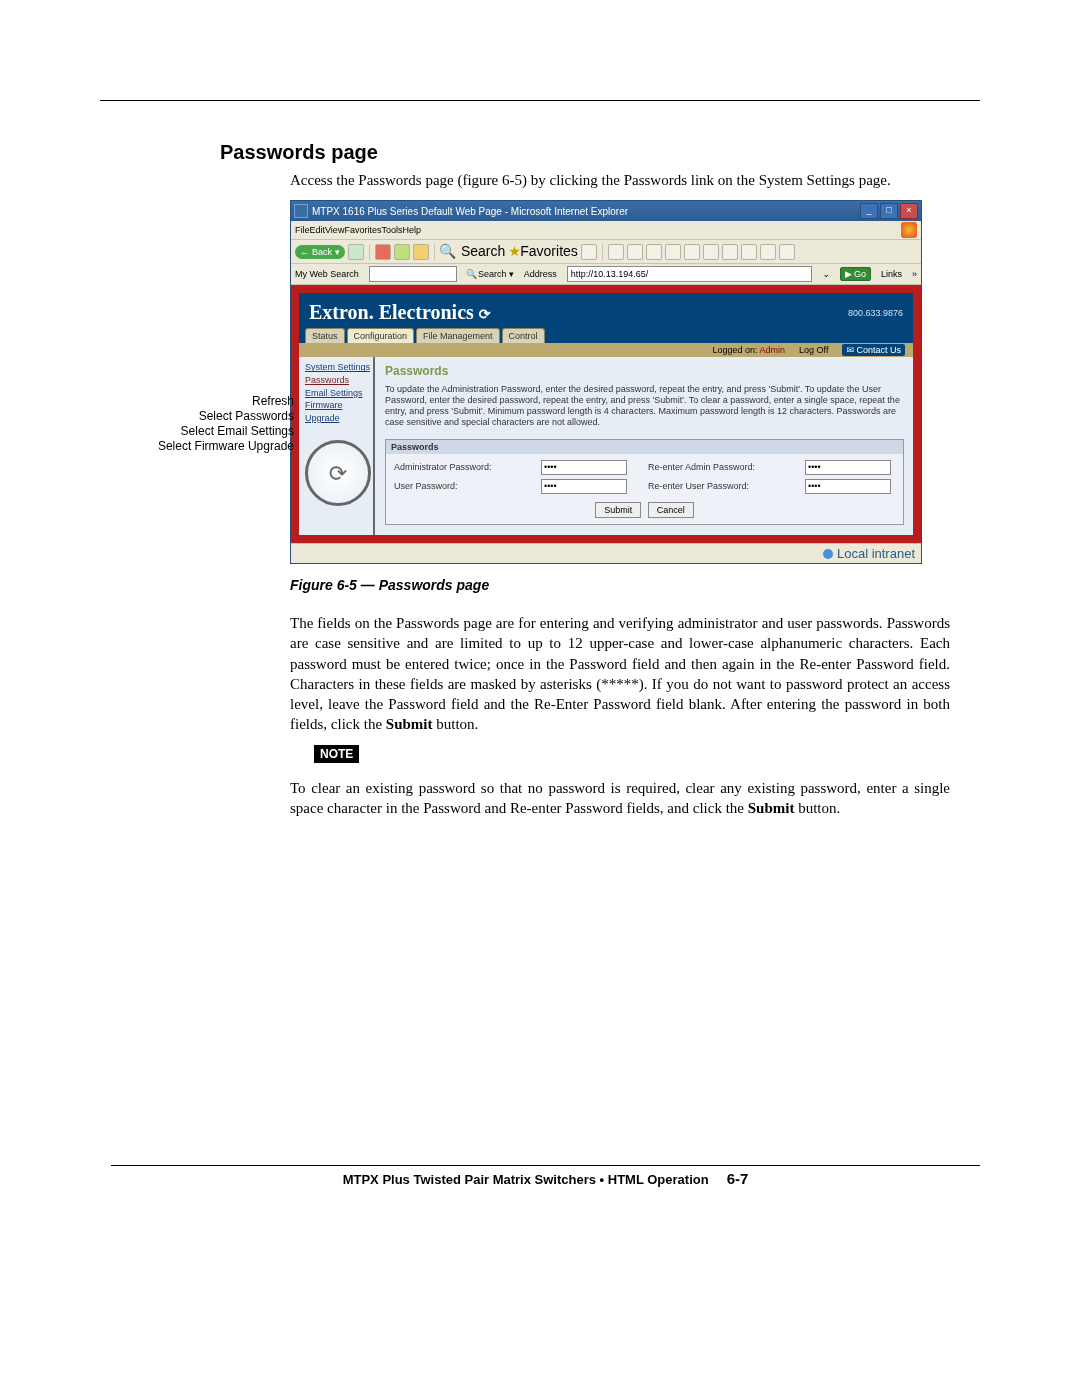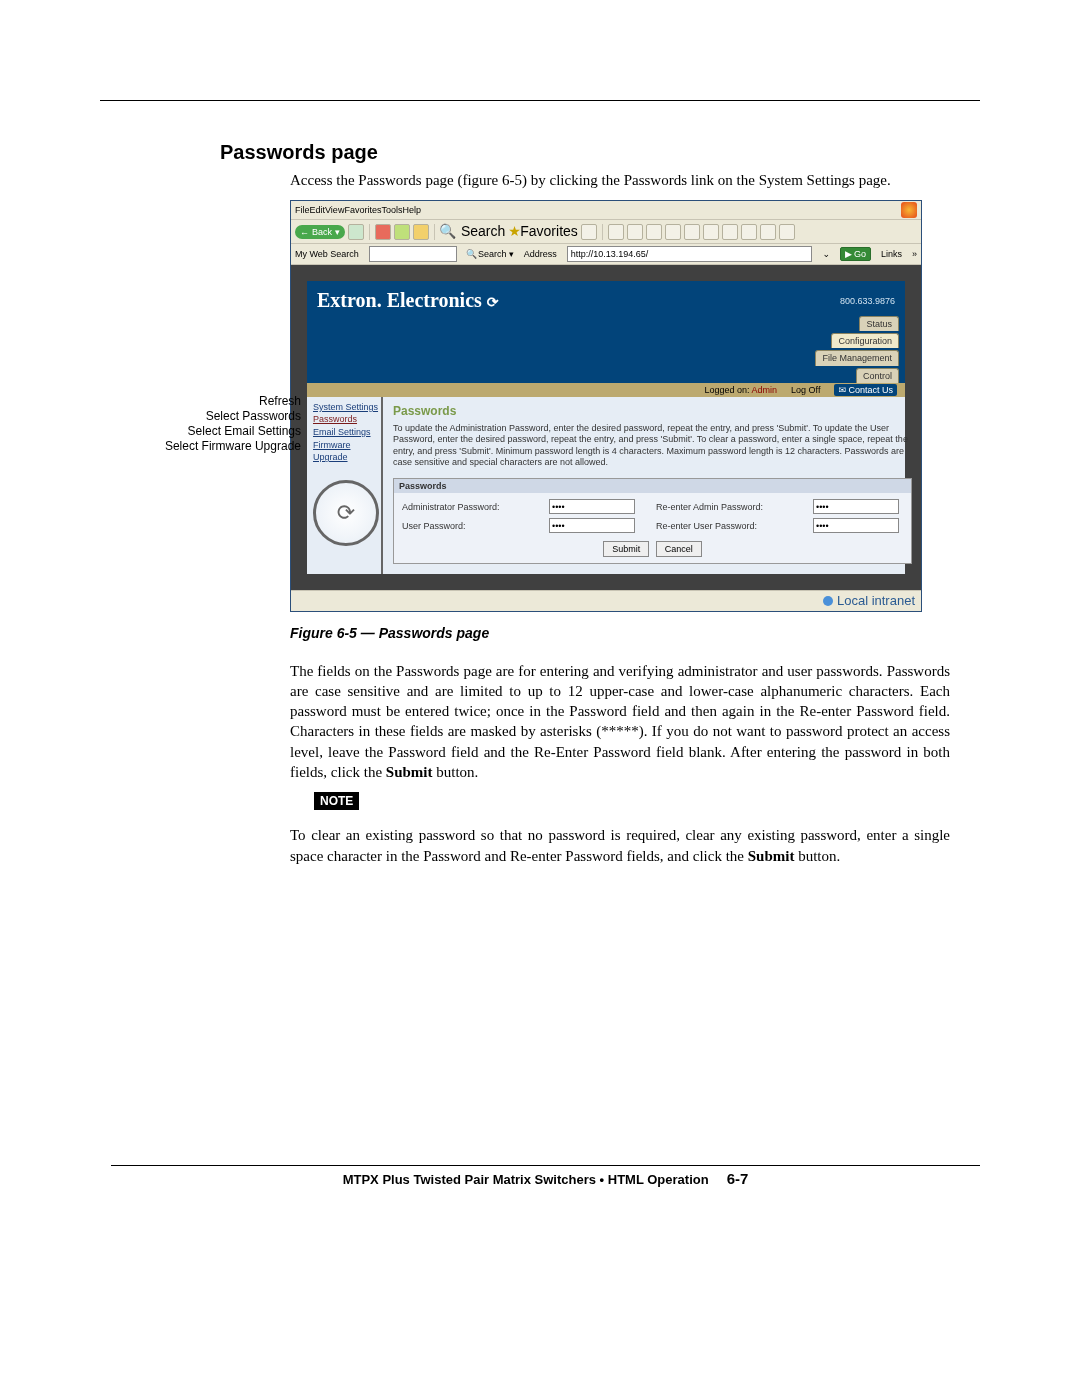--- a/index.html
+++ b/index.html
@@ -83,21 +83,21 @@
   }
 
   
   .fig-wrap {
     position: relative;
     margin: 10px 0 0 -160px; 
     width: 800px;
   }
   .callouts {
     position: absolute;
-    left: 16px;
+    left: 9px;
     top: 194px;
     font-family: Arial, sans-serif;
     font-size: 12px;
     text-align: right;
     width: 155px;
     line-height: 1.25;
   }
   .callouts div { white-space: nowrap; }
 
   .ie-window {
@@ -177,33 +177,32 @@
   }
   .addrbar input{
     font-size:9px;border:1px solid #8a8a8a;background:#fff;height:14px;padding:0 3px;
   }
   .addrbar .label{font-size:9px;}
   .addrbar .go-btn{
     background:#358a36;color:#fff;border:1px solid #2a6e2b;font-size:9px;
     padding:0 4px;border-radius:2px;display:flex;align-items:center;gap:2px;
   }
   .content-area{
-    background:#404040;
-    padding:16px;
+    background:#b91c1c;
+    padding:8px;
   }
   .extron-header{
     background:#02447a;color:#fff;padding:6px 10px 2px 10px;
     font-family:'Times New Roman',serif;font-size:20px;font-weight:bold;
     display:flex;align-items:center;justify-content:space-between;
   }
   .extron-header .phone{font-family:Arial;font-size:9px;font-weight:normal;color:#cfe1ef;}
   .tabbar{
     background:#02447a;padding:0 6px;display:flex;align-items:flex-end;gap:2px;
     position:relative;
-    flex-direction:column;
   }
   .tab{
     background:#d9d2b8;border:1px solid #8a8360;border-bottom:none;
     font-size:9px;padding:1px 6px;border-radius:3px 3px 0 0;color:#333;
   }
   .tab.active{background:#f0eacb;}
   .logoff-row{
     background:#bca96f;color:#000;font-size:9px;
     display:flex;justify-content:flex-end;gap:14px;padding:1px 8px;align-items:center;
   }
@@ -258,20 +257,27 @@
 
       <div class="callouts">
         <div>Refresh</div>
         <div>Select Passwords</div>
         <div>Select Email Settings</div>
         <div>Select Firmware Upgrade</div>
       </div>
 
       <div class="ie-window">
 
+        <div class="titlebar">
+          <span class="ie-icon"></span>
+          <span class="t-title">MTPX 1616 Plus Series Default Web Page - Microsoft Internet Explorer</span>
+          <span class="winbtn min">_</span>
+          <span class="winbtn max">□</span>
+          <span class="winbtn">×</span>
+        </div>
 
         <div class="menubar">
           <span>File</span>
           <span>Edit</span>
           <span>View</span>
           <span>Favorites</span>
           <span>Tools</span>
           <span>Help</span>
           <span class="ie-logo"></span>
         </div>

